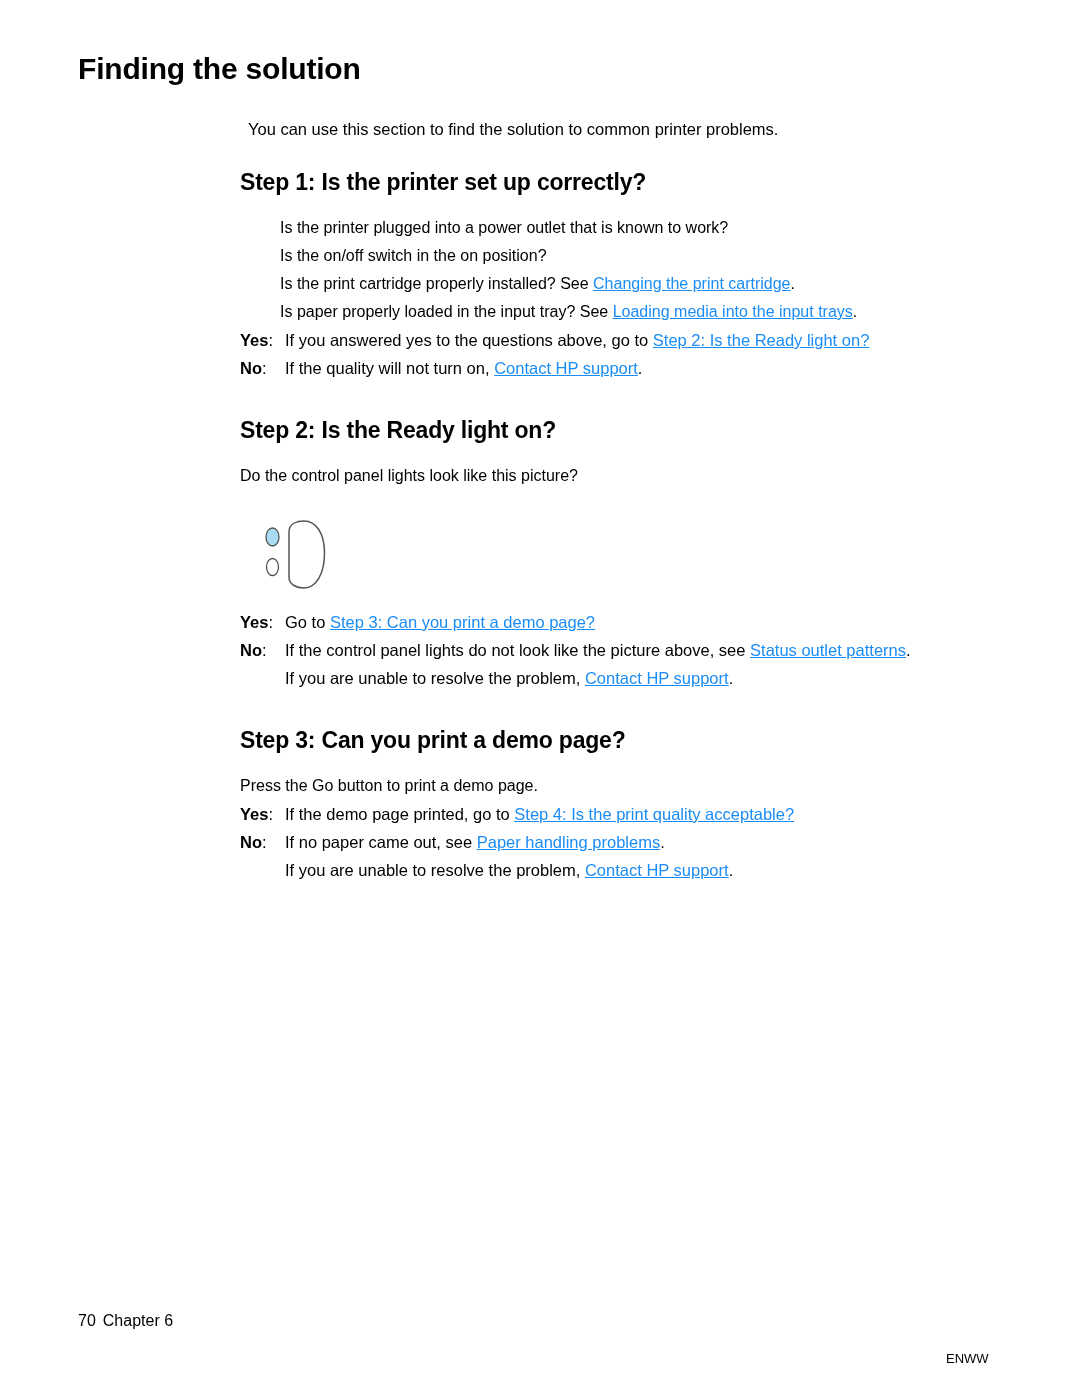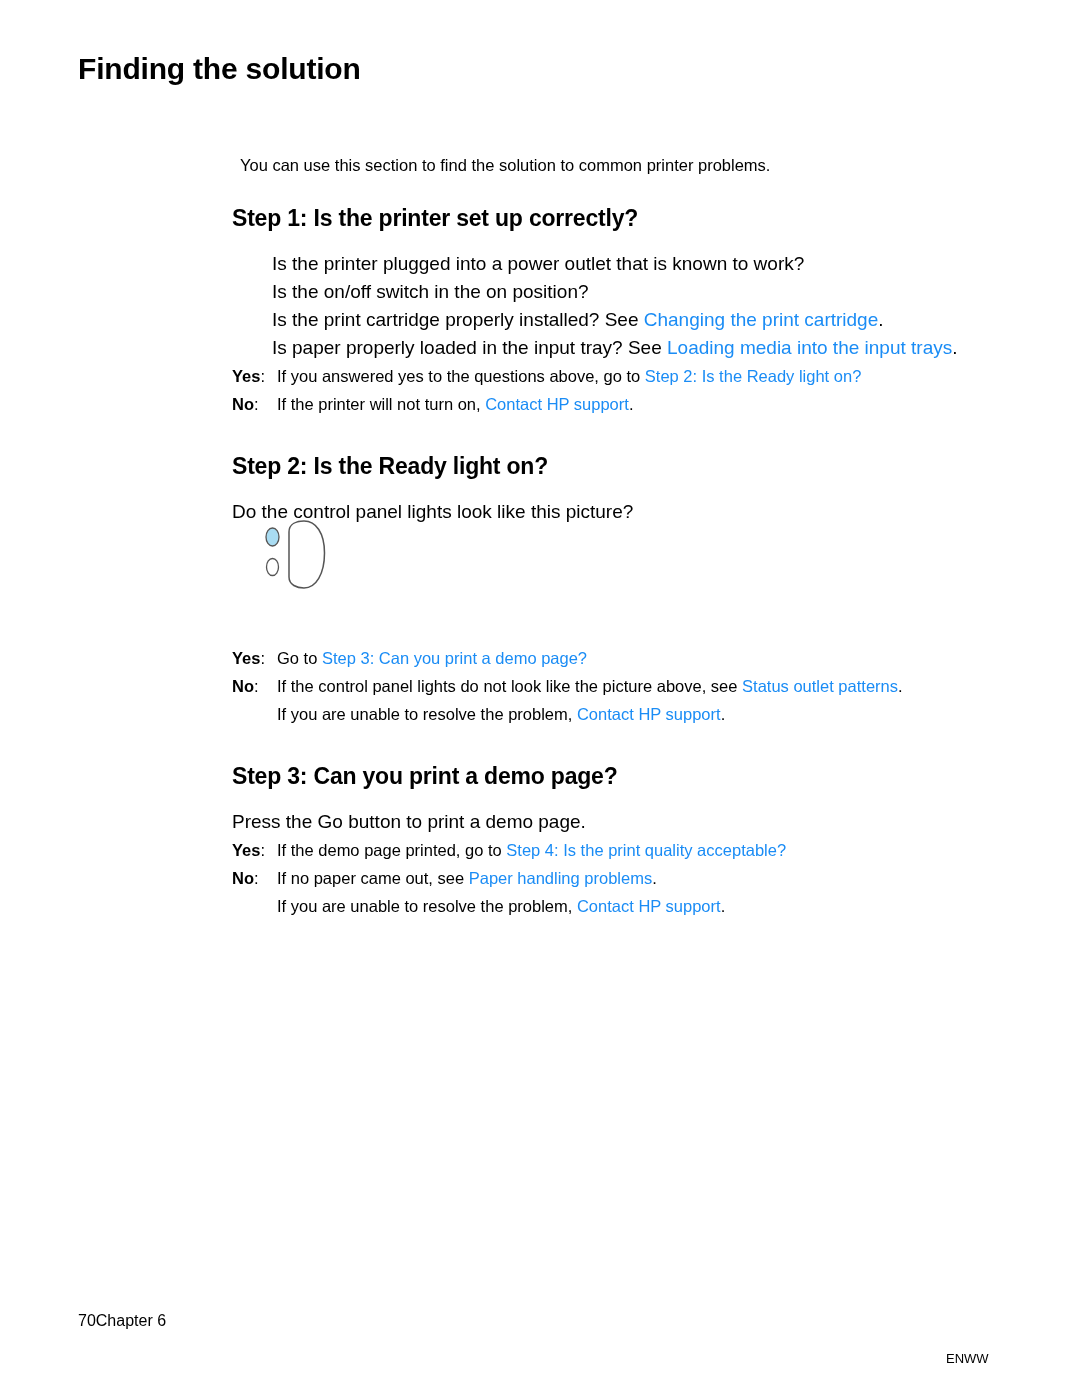--- a/index.html
+++ b/index.html
@@ -27,45 +27,44 @@
     font-size: 30px;
     font-weight: bold;
     color: #000000;
     letter-spacing: -0.2px;
     white-space: nowrap;
   }
 
   
   .content {
     position: absolute;
-    left: 232px;
+    left: 240px;
     top: 118px;
     width: 790px;
-    margin-top: 36px;
   }
 
   .intro {
     font-size: 16.5px;
     line-height: 22px;
     margin: 0 0 0 8px;
     white-space: nowrap;
   }
 
   h2.step-heading {
     font-size: 23px;
     font-weight: bold;
     margin: 0;
     padding: 0;
     letter-spacing: -0.2px;
     white-space: nowrap;
     line-height: 28px;
   }
 
   .body-line {
-    font-size: 19px;
+    font-size: 16px;
     line-height: 28px;
     white-space: nowrap;
   }
 
   
   .q-line {
     margin-left: 40px;
   }
 
   
@@ -86,20 +85,21 @@
   
   .cont-line {
     margin-left: 45px;
     font-size: 16.5px;
     line-height: 28px;
     white-space: nowrap;
   }
 
   a.doc-link, .doc-link {
     color: #1a8cf5;
+    text-decoration: underline;
     cursor: pointer;
   }
 
   b.inline-bold { font-weight: normal; }
 
   
   .gap-title-step { height: 28px; }
   .gap-step-body  { height: 18px; }
   .gap-before-h2  { height: 34px; }
 
@@ -113,21 +113,21 @@
   }
 
   
   .footer-left {
     position: absolute;
     left: 78px;
     top: 1312px;
     font-size: 16px;
     white-space: nowrap;
   }
-  .footer-left .pg { }
+  .footer-left .pg { margin-right: 7px; }
   .footer-right {
     position: absolute;
     left: 946px;
     top: 1351px;
     font-size: 13px;
     white-space: nowrap;
   }
 </style>
 </head>
 <body>
@@ -150,21 +150,21 @@
     <div class="body-line q-line"><span>Is the print cartridge properly installed? See </span><span class="doc-link">Changing the print cartridge</span><span>.</span></div>
     <div class="body-line q-line"><span>Is paper properly loaded in the input tray? See </span><span class="doc-link">Loading media into the input trays</span><span>.</span></div>
 
     <div class="yn-row">
       <div class="yn-label"><b>Yes</b><span>:</span></div>
       <div class="yn-text"><span>If you answered yes to the questions above, go to </span><span class="doc-link">Step 2: Is the Ready light on?</span><span></span></div>
     </div>
 
     <div class="yn-row">
       <div class="yn-label"><b>No</b><span>:</span></div>
-      <div class="yn-text"><span>If the printer will not turn on, </span><span class="doc-link">Contact HP support</span><span>.</span></div>
+      <div class="yn-text"><span>If the quality will not turn on, </span><span class="doc-link">Contact HP support</span><span>.</span></div>
     </div>
 
     <div class="gap-before-h2"></div>
 
     <h2 class="step-heading">Step 2: Is the Ready light on?</h2>
     <div class="gap-step-body"></div>
 
     <div class="body-line">Do the control panel lights look like this picture?</div>
 
     <div style="height:118px"></div>

